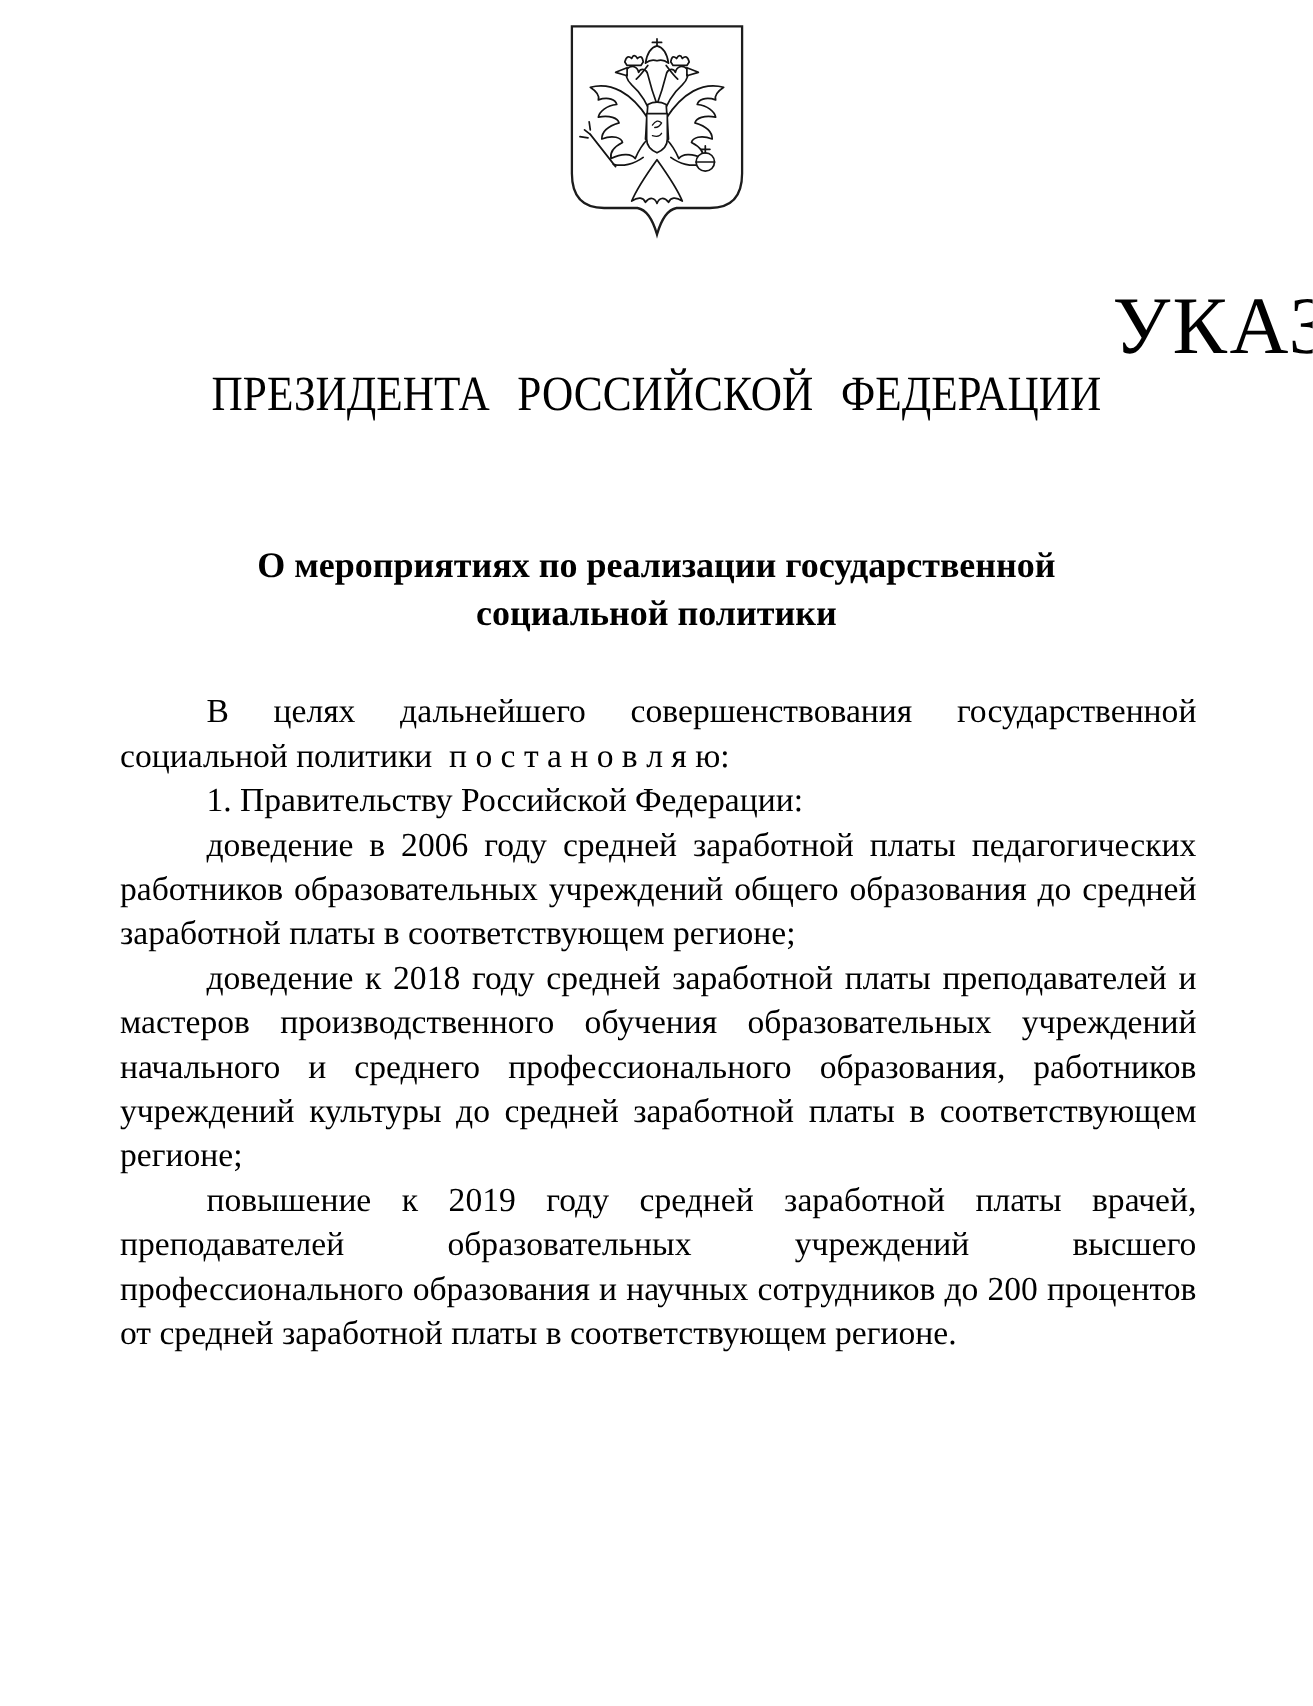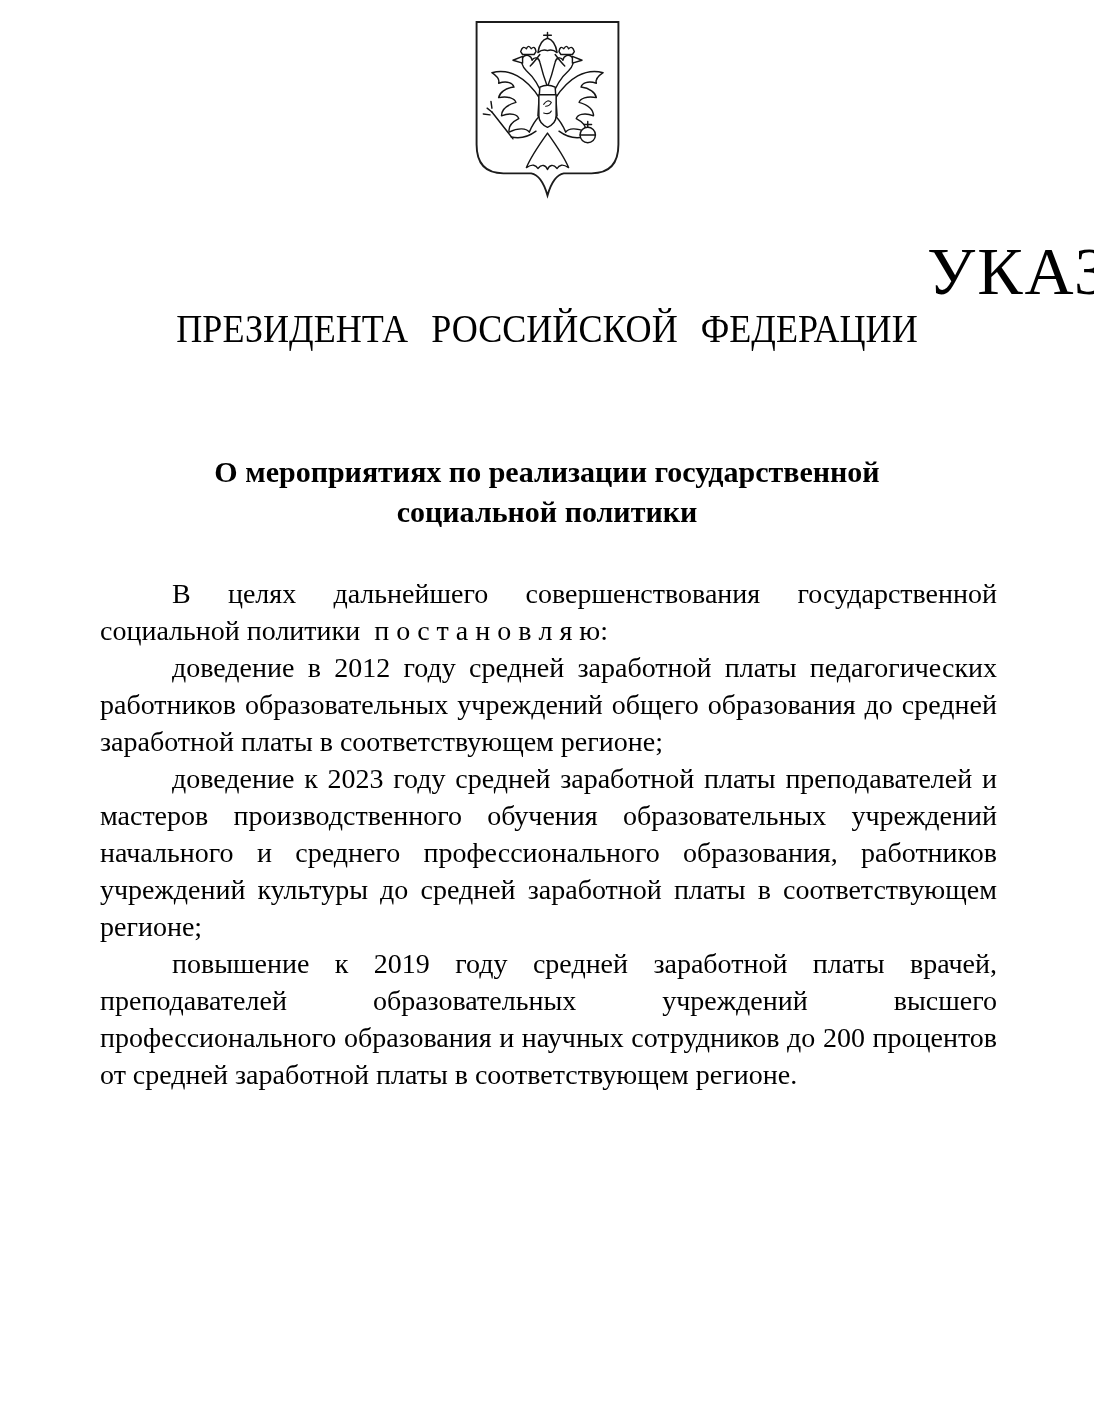--- a/index.html
+++ b/index.html
@@ -123,18 +123,19 @@
   </div>
 
   <h1 class="doc-title">УКАЗ</h1>
 
   <h2 class="doc-issuer">ПРЕЗИДЕНТА РОССИЙСКОЙ ФЕДЕРАЦИИ</h2>
 
   <h3 class="doc-subject"><span>О мероприятиях по реализации государственной</span><br><span>социальной политики</span></h3>
 
   <div class="doc-body">
     <p>В целях дальнейшего совершенствования государственной социальной политики &nbsp;п&nbsp;о&nbsp;с&nbsp;т&nbsp;а&nbsp;н&nbsp;о&nbsp;в&nbsp;л&nbsp;я&nbsp;ю:</p>
-    <p>доведение в 2012 году средней заработной платы педагогических работников образовательных учреждений общего образования до средней заработной платы в соответствующем регионе;</p>
-    <p>доведение к 2023 году средней заработной платы преподавателей и мастеров производственного обучения образовательных учреждений начального и среднего профессионального образования, работников учреждений культуры до средней заработной платы в соответствующем регионе;</p>
+    <p>1. Правительству Российской Федерации:</p>
+    <p>доведение в 2006 году средней заработной платы педагогических работников образовательных учреждений общего образования до средней заработной платы в соответствующем регионе;</p>
+    <p>доведение к 2018 году средней заработной платы преподавателей и мастеров производственного обучения образовательных учреждений начального и среднего профессионального образования, работников учреждений культуры до средней заработной платы в соответствующем регионе;</p>
     <p>повышение к 2019 году средней заработной платы врачей, преподавателей образовательных учреждений высшего профессионального образования и научных сотрудников до 200 процентов от средней заработной платы в соответствующем регионе.</p>
   </div>
 
 </div>
 
 </body></html>

